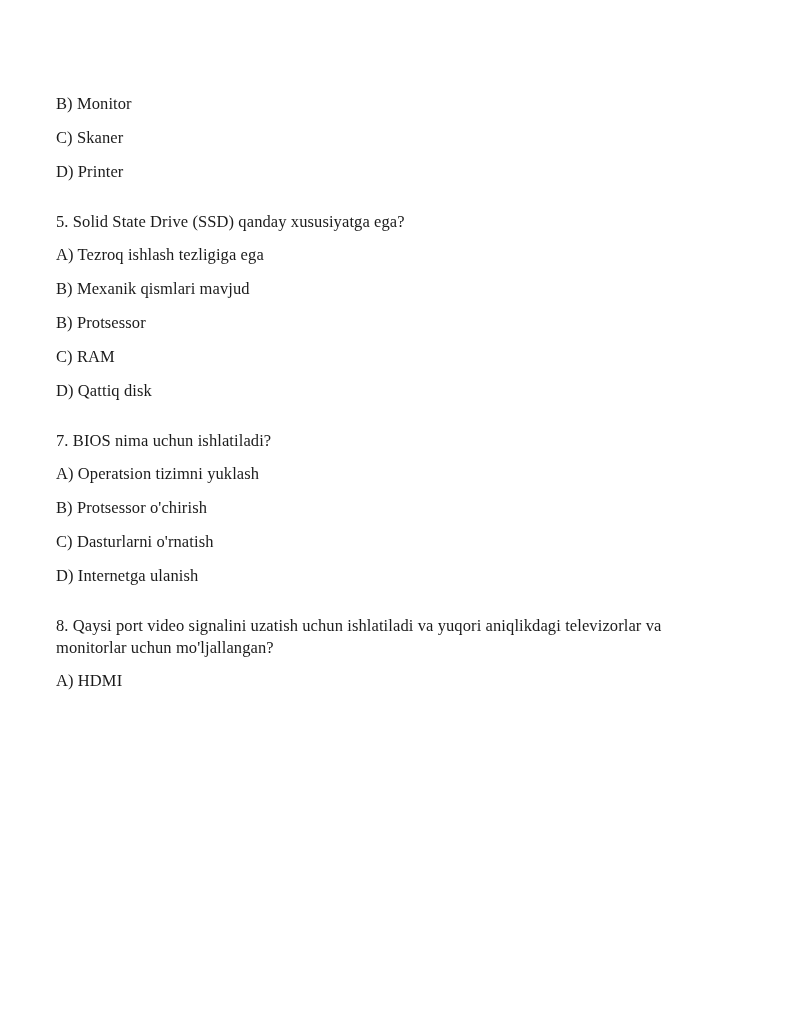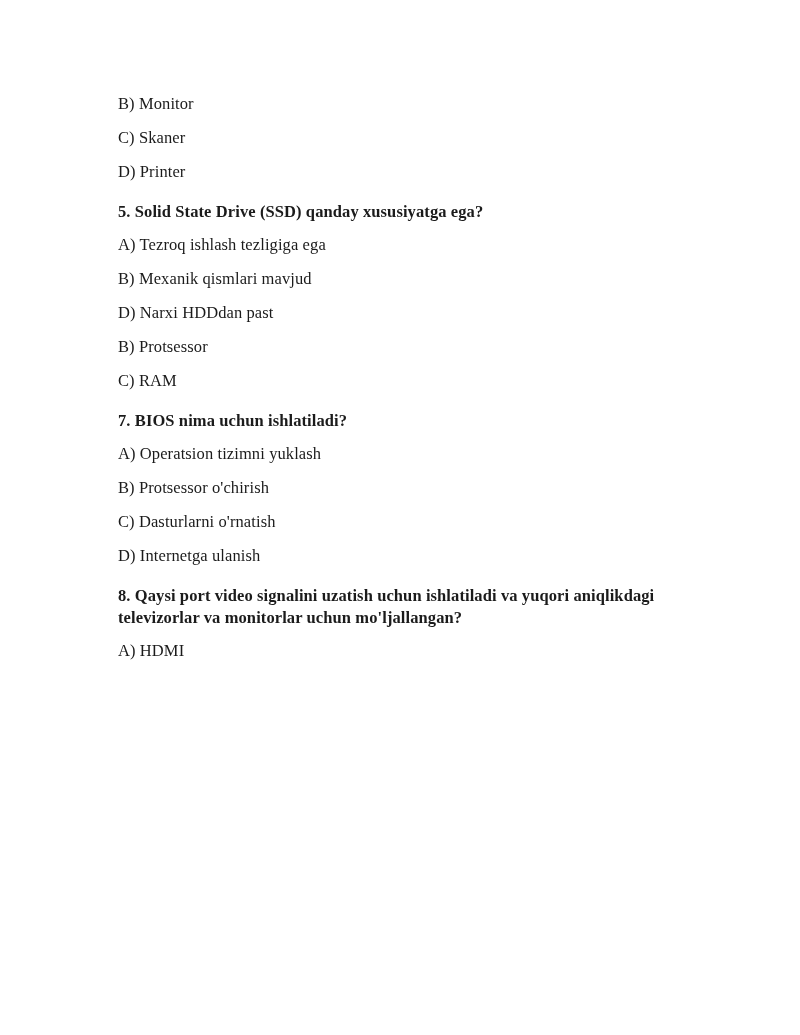--- a/index.html
+++ b/index.html
@@ -15,48 +15,48 @@
     color: #1b1b1b;
   }
   .page {
     width: 800px;
     height: 1035px;
     background: #ffffff;
     box-sizing: border-box;
   }
   .content {
     box-sizing: border-box;
-    padding: 93px 112px 0 118px;
+    padding: 93px 112px 0 56px;
     width: 100%;
   }
   .content p {
     margin: 0 0 12px 0;
     font-size: 16.5px;
     line-height: 22px;
     letter-spacing: 0.1px;
   }
   .content p.question {
-    font-weight: 700;
-    margin: 18px 0 11px 0;
+    font-weight: 400;
+    margin: 28px 0 11px 0;
   }
 </style>
 </head>
 <body>
 
 <div class="page">
   <div class="content">
     <p class="option">B) Monitor</p>
     <p class="option">C) Skaner</p>
     <p class="option">D) Printer</p>
     <p class="question">5. Solid State Drive (SSD) qanday xususiyatga ega?</p>
     <p class="option">A) Tezroq ishlash tezligiga ega</p>
     <p class="option">B) Mexanik qismlari mavjud</p>
-    <p class="option">D) Narxi HDDdan past</p>
     <p class="option">B) Protsessor</p>
     <p class="option">C) RAM</p>
+    <p class="option">D) Qattiq disk</p>
     <p class="question">7. BIOS nima uchun ishlatiladi?</p>
     <p class="option">A) Operatsion tizimni yuklash</p>
     <p class="option">B) Protsessor o'chirish</p>
     <p class="option">C) Dasturlarni o'rnatish</p>
     <p class="option">D) Internetga ulanish</p>
     <p class="question">8. Qaysi port video signalini uzatish uchun ishlatiladi va yuqori aniqlikdagi televizorlar va monitorlar uchun mo'ljallangan?</p>
     <p class="option">A) HDMI</p>
   </div>
 </div>
 

